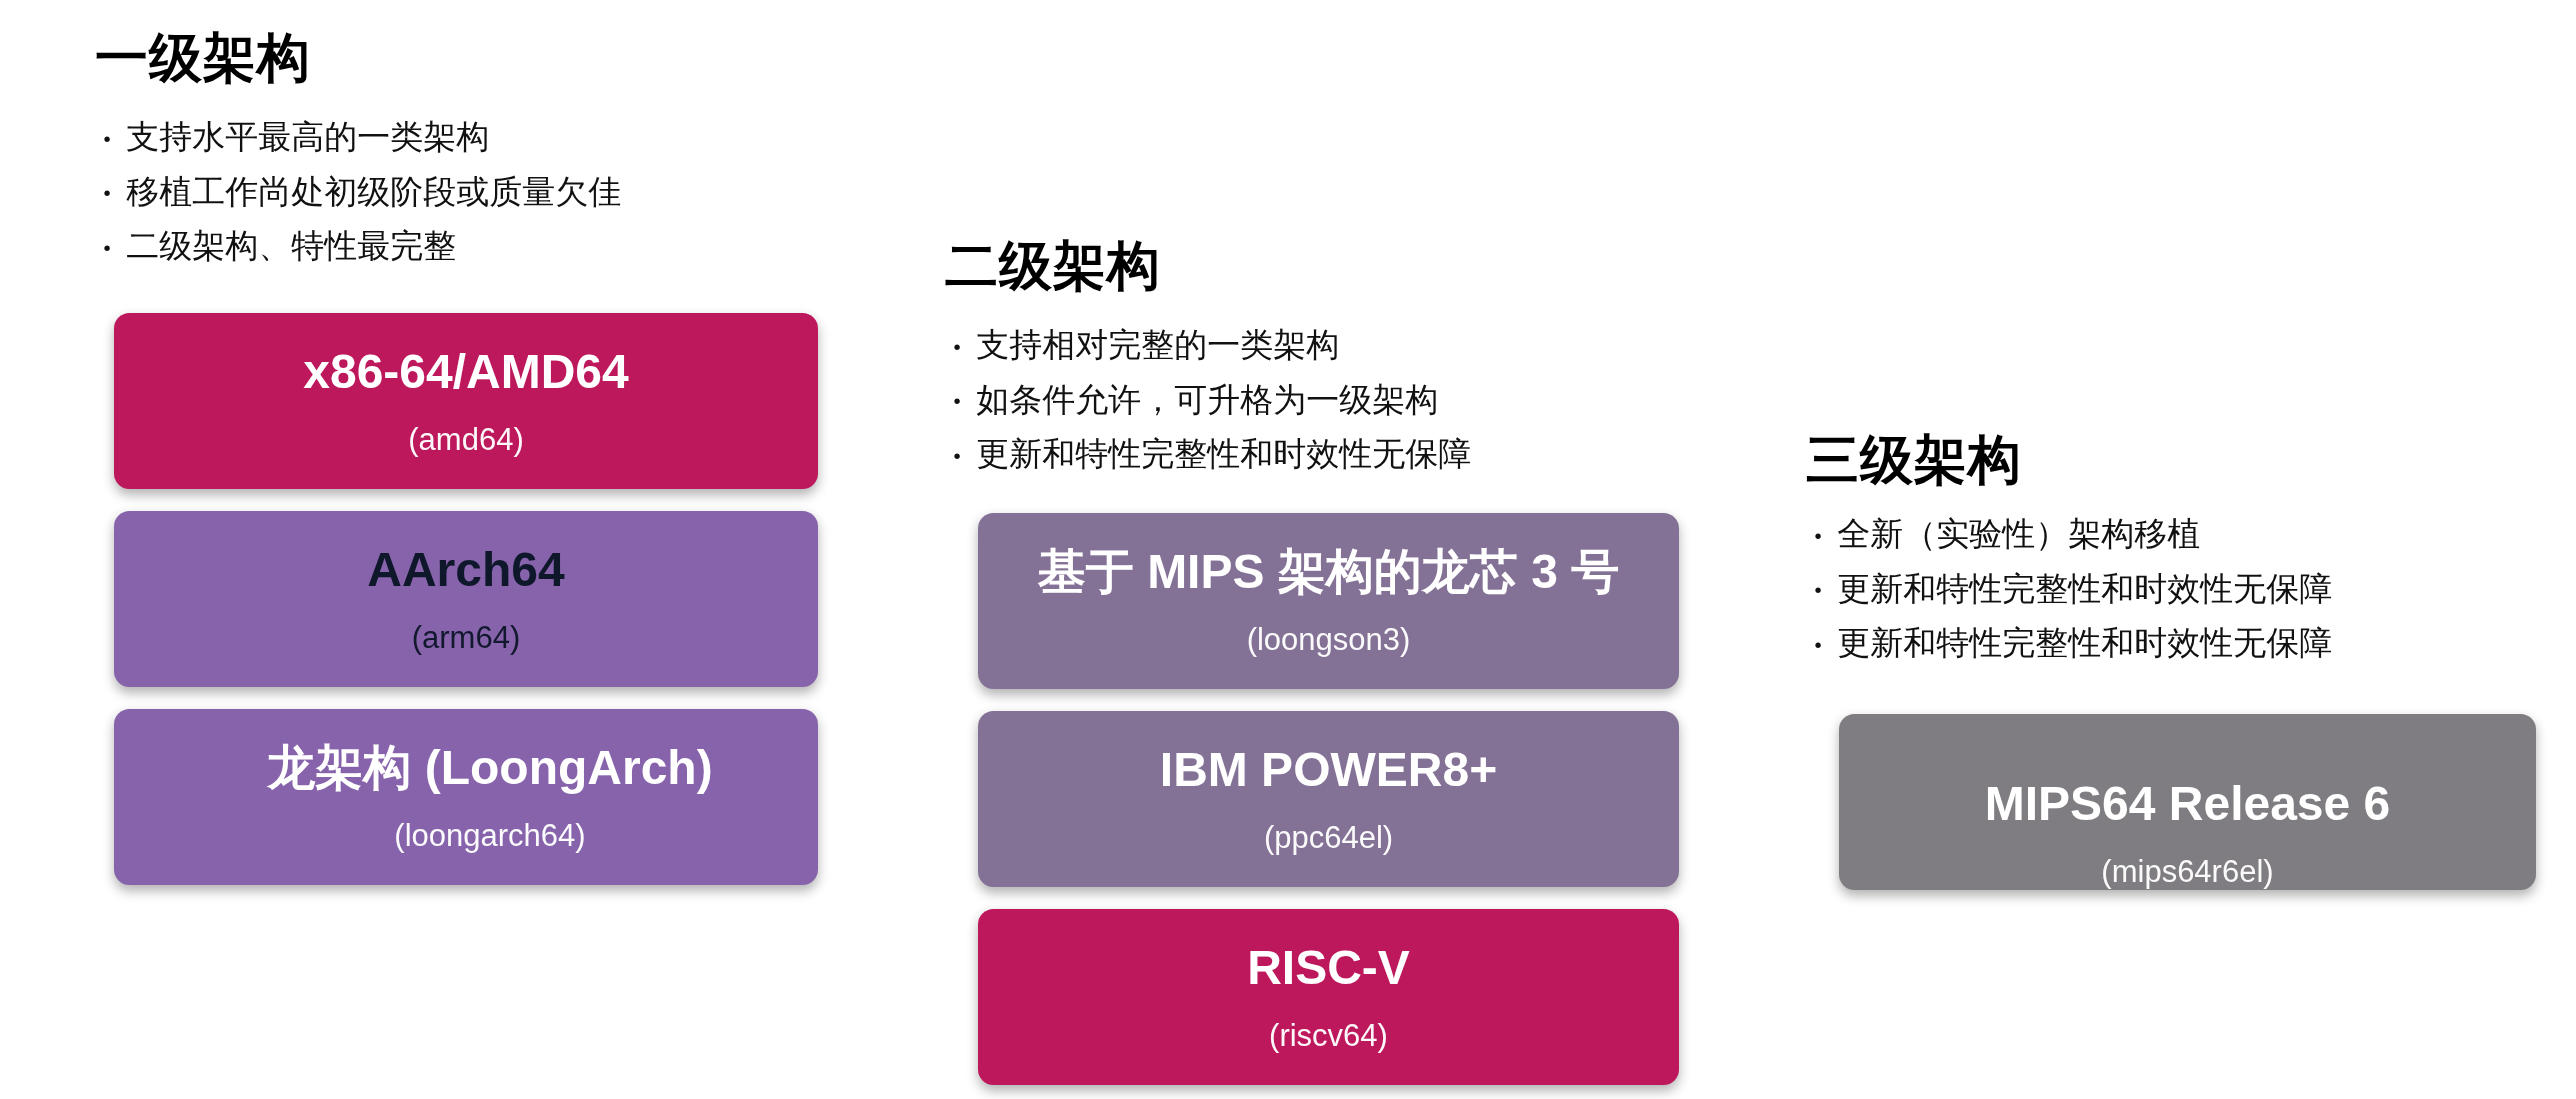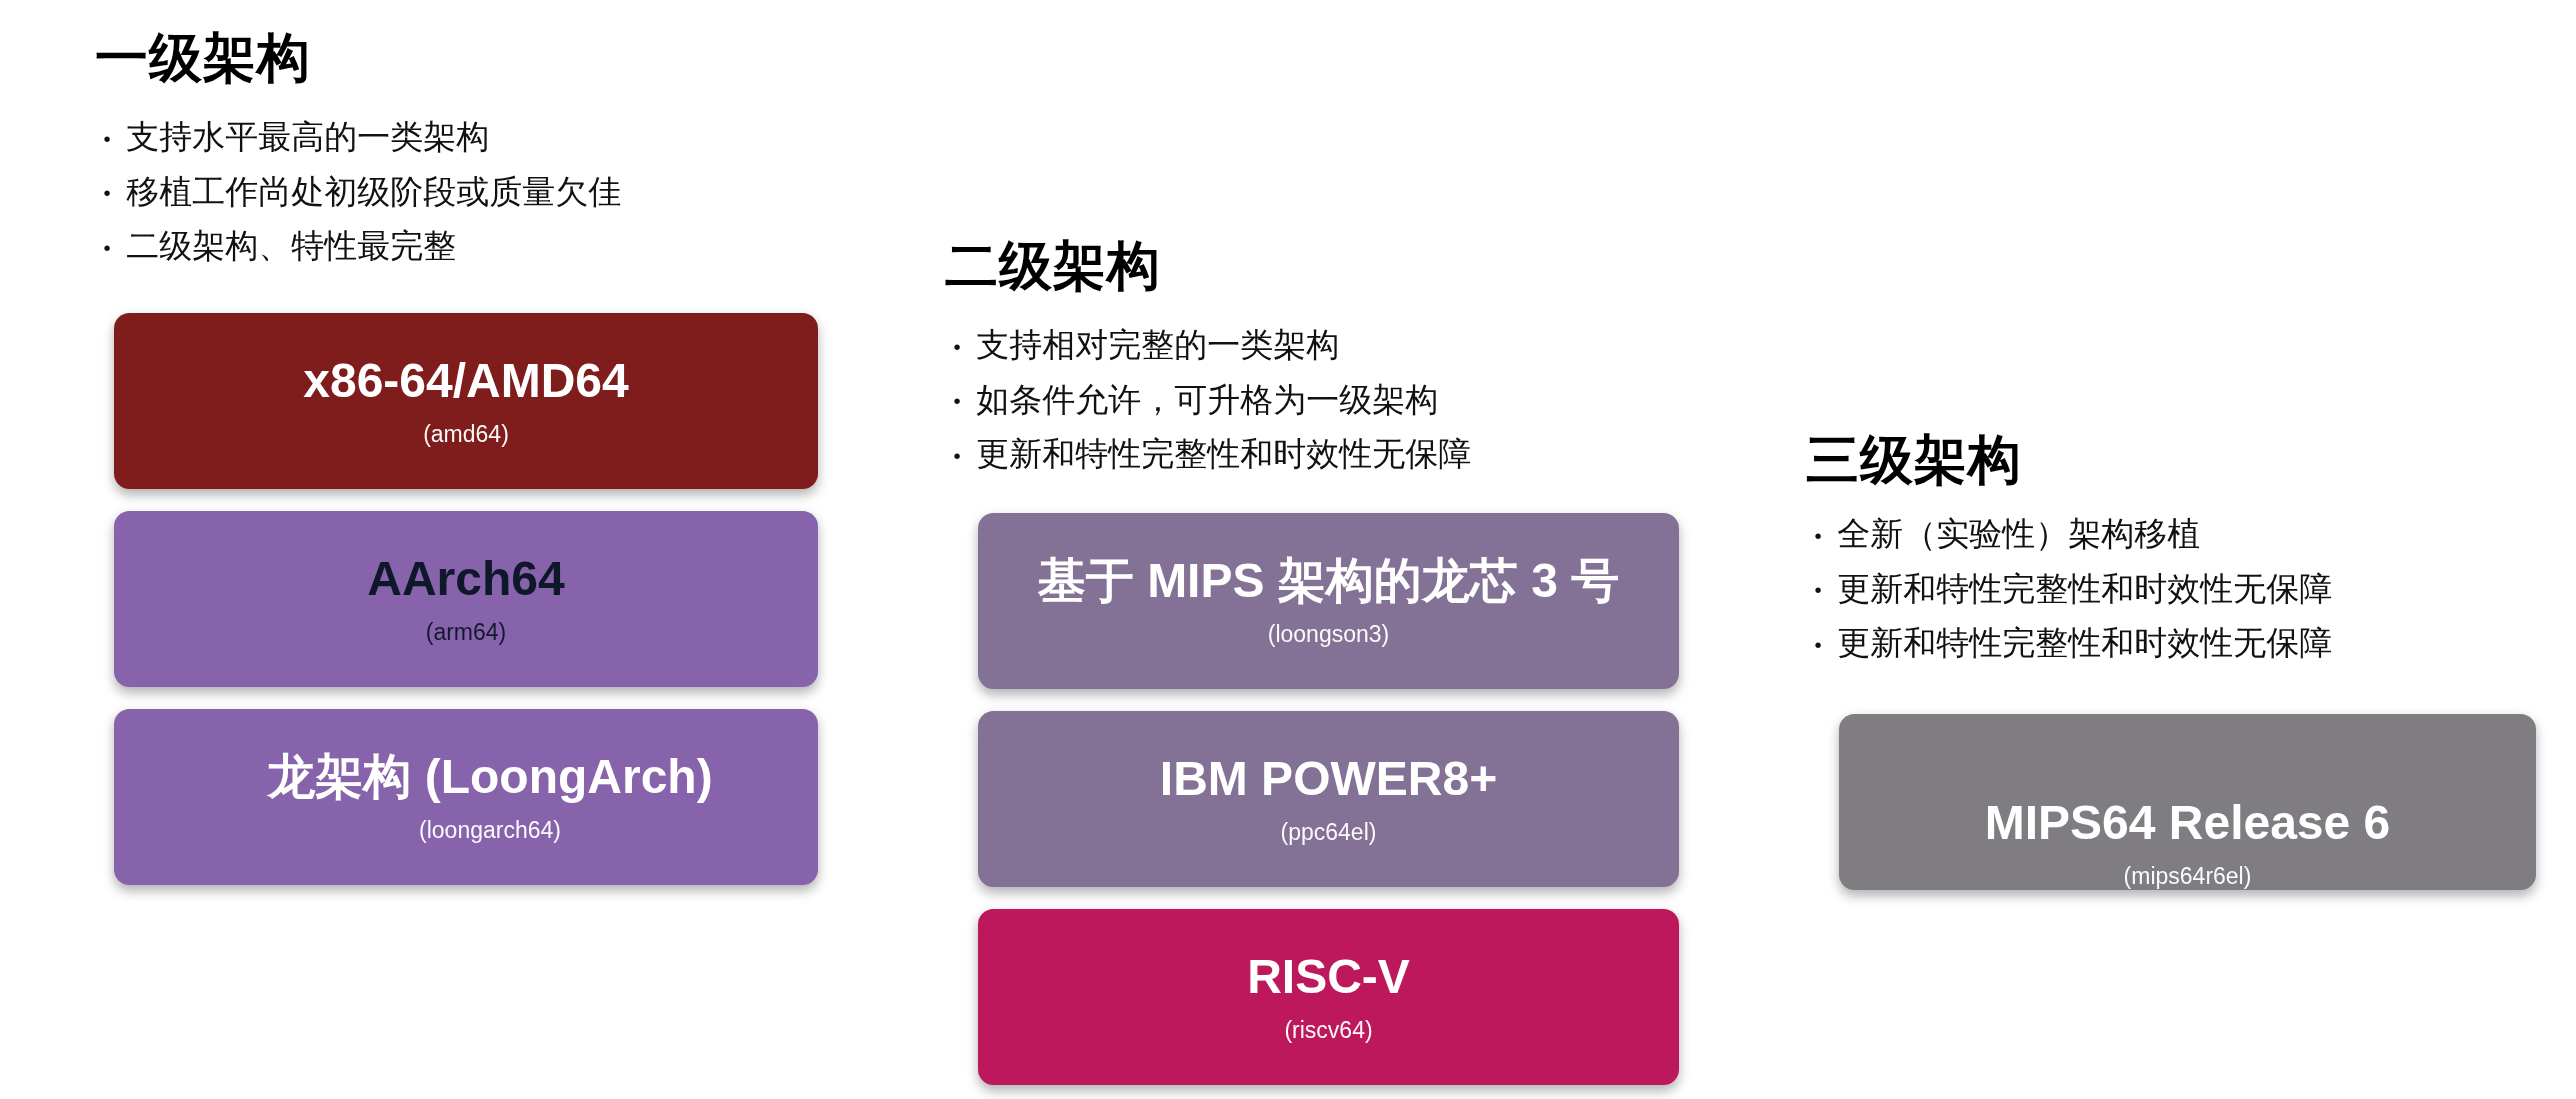--- a/index.html
+++ b/index.html
@@ -67,40 +67,40 @@
     box-shadow: 0 5.2px 12px rgba(0,0,0,0.30);
     color: #ffffff;
   }
   .arch-name {
     font-size: 48px;
     font-weight: 800;
     line-height: 1.15;
     white-space: nowrap;
   }
   .arch-code {
-    font-size: 23px;
+    font-size: 31px;
     font-weight: 400;
-    margin-top: 13px;
+    margin-top: 23px;
     opacity: 0.97;
   }
 </style>
 </head>
 <body>
 
 <div id="slide">
 
   <div class="tier col-0">
     <h2 class="tier-title">一级架构</h2>
     <ul class="tier-bullets">
       <li>支持水平最高的一类架构</li>
       <li>移植工作尚处初级阶段或质量欠佳</li>
       <li>二级架构、特性最完整</li>
     </ul>
     <div class="boxes">
-      <div class="arch-box" style="background: #7f1d1d; color: rgb(255, 255, 255);">
+      <div class="arch-box" style="background: #be185d; color: rgb(255, 255, 255);">
         <div class="arch-name">x86-64/AMD64</div>
         <div class="arch-code">(amd64)</div>
       </div>
       <div class="arch-box" style="background: rgb(135, 99, 172); color: #0f172a;">
         <div class="arch-name">AArch64</div>
         <div class="arch-code">(arm64)</div>
       </div>
       <div class="arch-box" style="background: rgb(135, 99, 172); color: #ffffff; padding-left: 48px;">
         <div class="arch-name">龙架构 (LoongArch)</div>
         <div class="arch-code">(loongarch64)</div>

